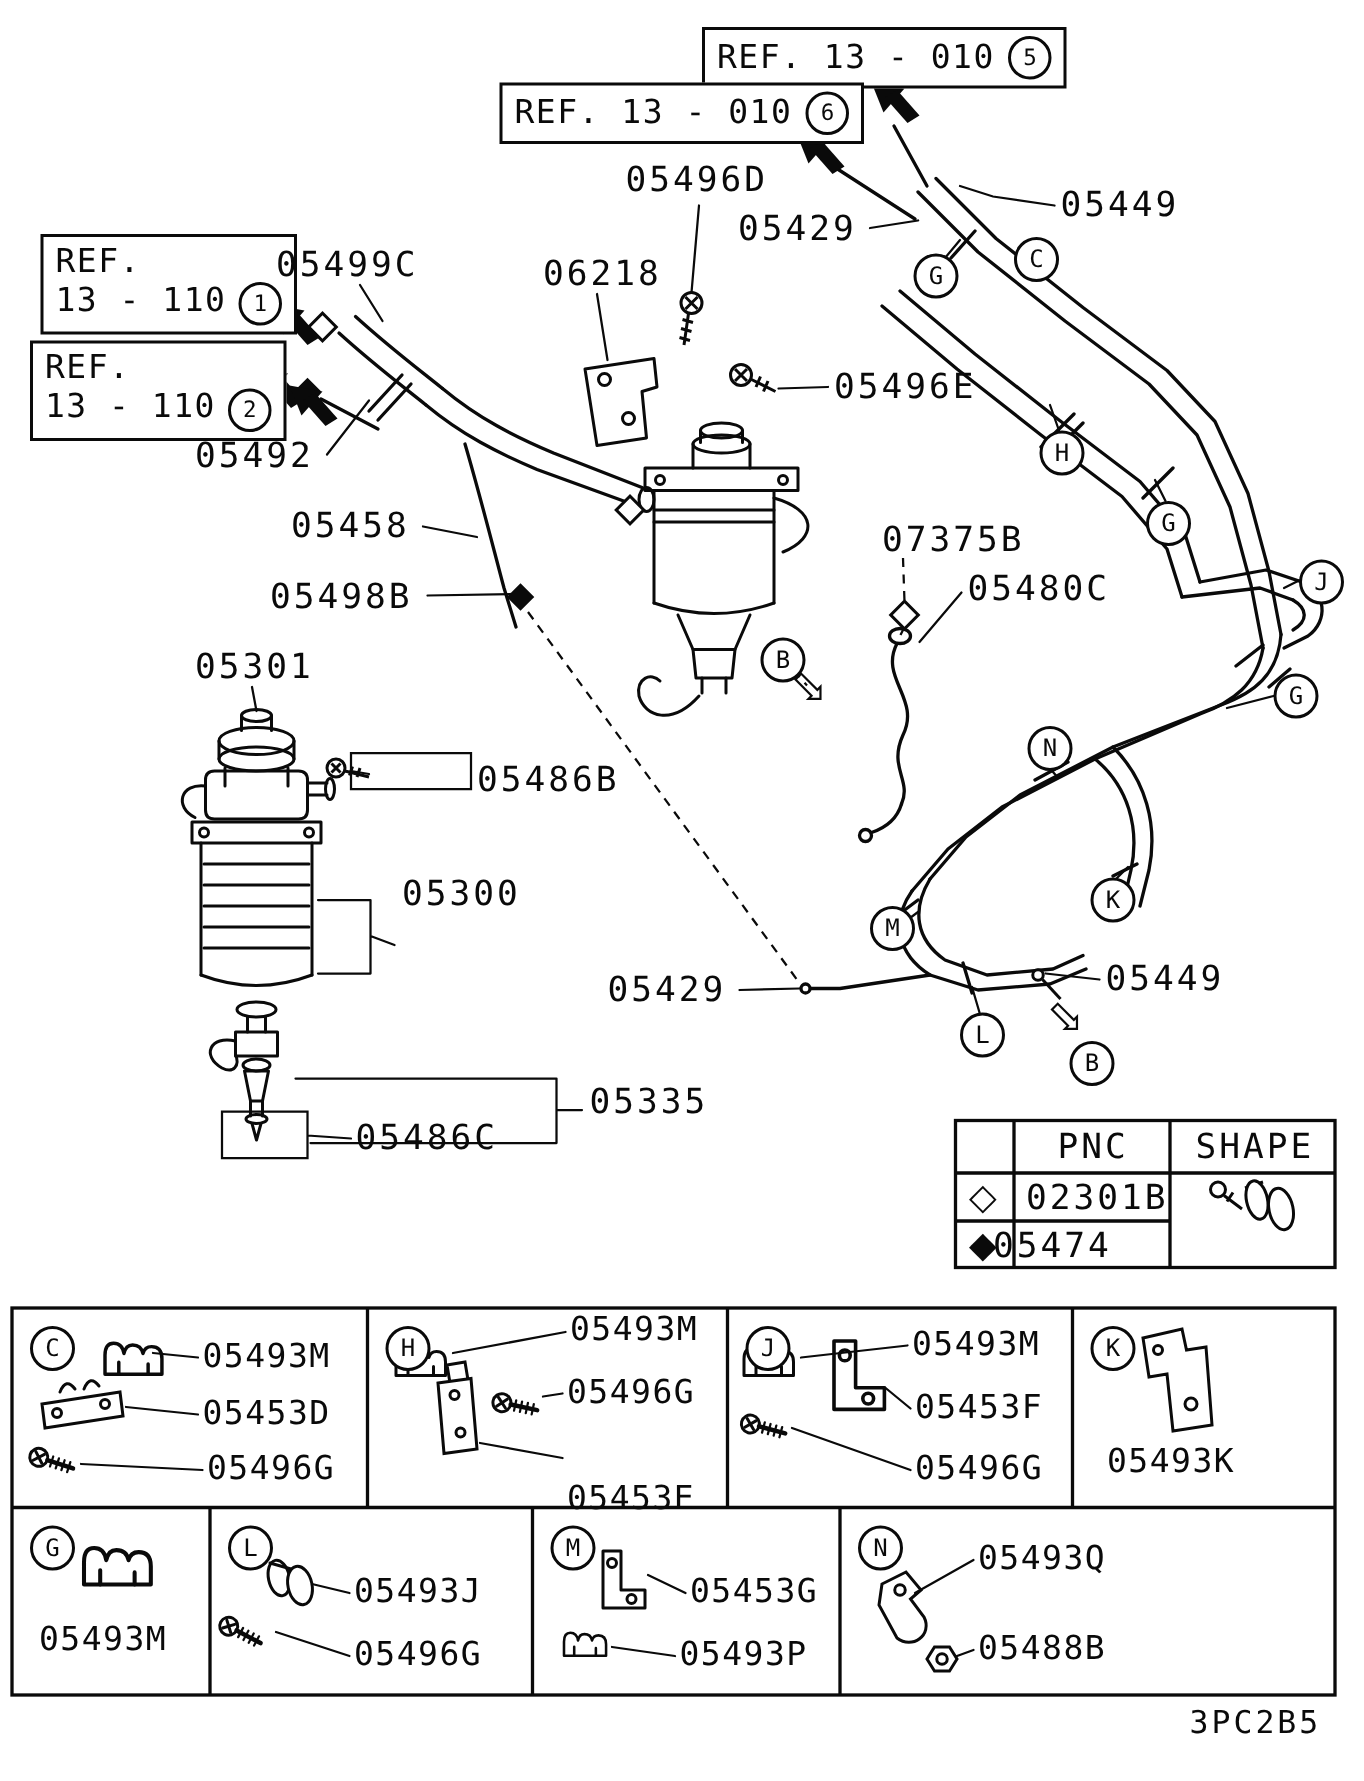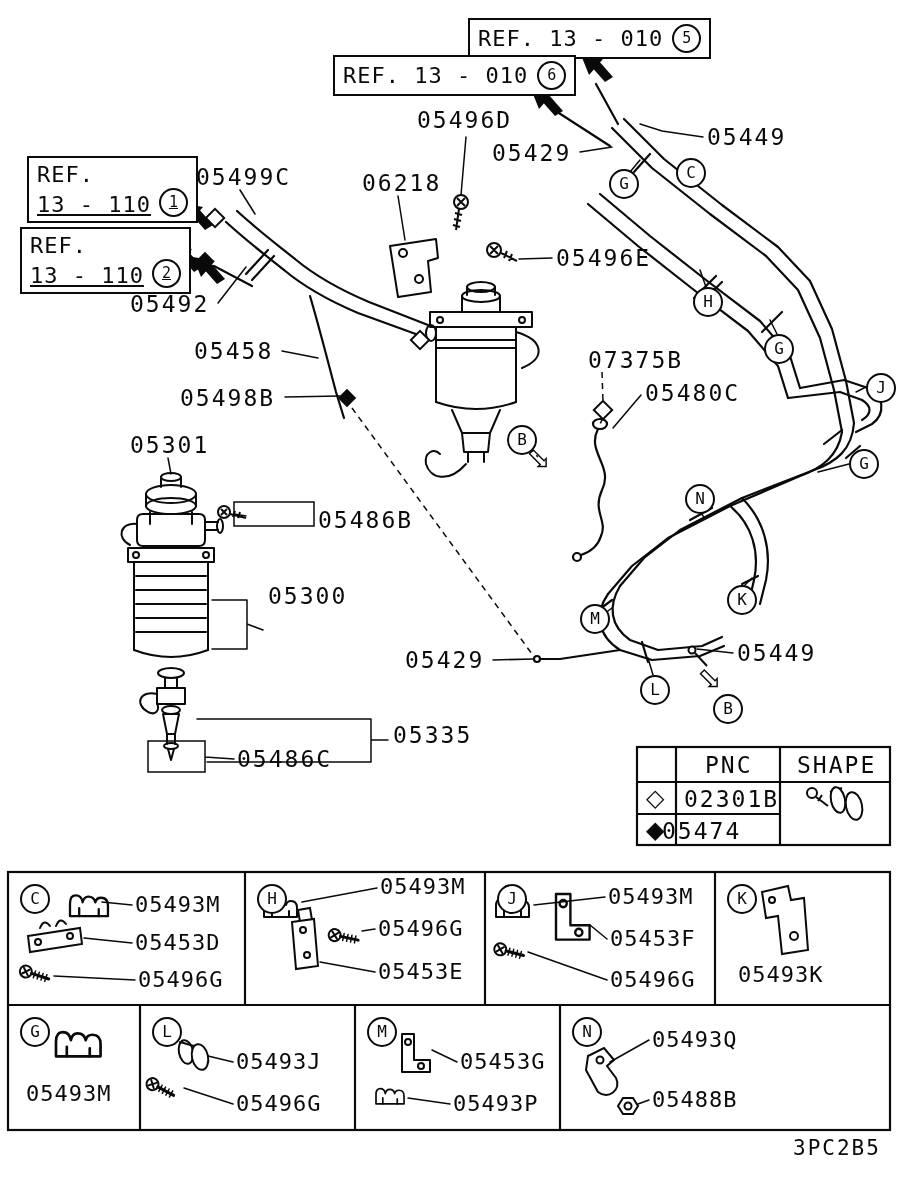--- a/index.html
+++ b/index.html
@@ -8,21 +8,21 @@
   #art{position:absolute;left:0;top:0;}
   .lbl{position:absolute;font-size:23px;letter-spacing:2px;line-height:1.05;white-space:nowrap;}
   .lbl.sm{font-size:22px;letter-spacing:1px;}
   .cmark{position:absolute;width:26px;height:26px;border:2.2px solid #0a0a0a;border-radius:50%;
          background:#fff;font-size:16px;line-height:26px;text-align:center;letter-spacing:0;}
   .refbox{position:absolute;background:#fff;border:2.4px solid #0a0a0a;display:flex;align-items:center;
           gap:9px;padding:4px 8px;font-size:22px;letter-spacing:1px;white-space:nowrap;}
   .refbox .num{width:25px;height:25px;border:2px solid #0a0a0a;border-radius:50%;font-size:15px;
                line-height:25px;text-align:center;letter-spacing:0;flex:0 0 auto;}
   .refbox2{flex-direction:column;align-items:flex-start;gap:1px;}
-  .refbox2 .row{display:flex;align-items:flex-end;gap:8px;text-decoration:underline;}
+  .refbox2 .row{display:flex;align-items:flex-start;gap:8px;}
   .sym{position:absolute;font-family:"DejaVu Sans",sans-serif;font-size:24px;line-height:1;}
   .oarrow{position:absolute;font-family:"DejaVu Sans",sans-serif;font-size:30px;line-height:1;
           transform:rotate(45deg);}
   .code{position:absolute;font-size:21px;letter-spacing:2px;}
 </style>
 </head>
 <body>
 
 <div id="canvas">
 
@@ -315,21 +315,21 @@
     <span>REF.</span>
     <span class="row">
       <span>13 - 110</span>
       <span class="num">2</span>
     </span>
   </div>
 
   <div class="lbl" style="left:417px;top:108px">05496D</div>
   <div class="lbl" style="left:492px;top:141px">05429</div>
   <div class="lbl" style="left:707px;top:125px">05449</div>
-  <div class="lbl" style="left:196px;top:165px">05499C</div>
+  <div class="lbl" style="left:184px;top:165px">05499C</div>
   <div class="lbl" style="left:362px;top:171px">06218</div>
   <div class="lbl" style="left:556px;top:246px">05496E</div>
   <div class="lbl" style="left:130px;top:292px">05492</div>
   <div class="lbl" style="left:194px;top:339px">05458</div>
   <div class="lbl" style="left:588px;top:348px">07375B</div>
   <div class="lbl" style="left:180px;top:386px">05498B</div>
   <div class="lbl" style="left:645px;top:381px">05480C</div>
   <div class="lbl" style="left:130px;top:433px">05301</div>
   <div class="lbl" style="left:318px;top:508px">05486B</div>
   <div class="lbl" style="left:268px;top:584px">05300</div>
@@ -362,21 +362,21 @@
   <div class="lbl" style="left:662px;top:819px">05474</div>
 
   <div class="cmark" style="left:20px;top:884px">C</div>
   <div class="lbl sm" style="left:135px;top:893px">05493M</div>
   <div class="lbl sm" style="left:135px;top:931px">05453D</div>
   <div class="lbl sm" style="left:138px;top:968px">05496G</div>
 
   <div class="cmark" style="left:257px;top:884px">H</div>
   <div class="lbl sm" style="left:380px;top:875px">05493M</div>
   <div class="lbl sm" style="left:378px;top:917px">05496G</div>
-  <div class="lbl sm" style="left:378px;top:960px">05453E</div>
+  <div class="lbl sm" style="left:378px;top:988px">05453E</div>
 
   <div class="cmark" style="left:497px;top:884px">J</div>
   <div class="lbl sm" style="left:608px;top:885px">05493M</div>
   <div class="lbl sm" style="left:610px;top:927px">05453F</div>
   <div class="lbl sm" style="left:610px;top:968px">05496G</div>
 
   <div class="cmark" style="left:727px;top:884px">K</div>
   <div class="lbl sm" style="left:738px;top:963px">05493K</div>
 
   <div class="cmark" style="left:20px;top:1017px">G</div>

